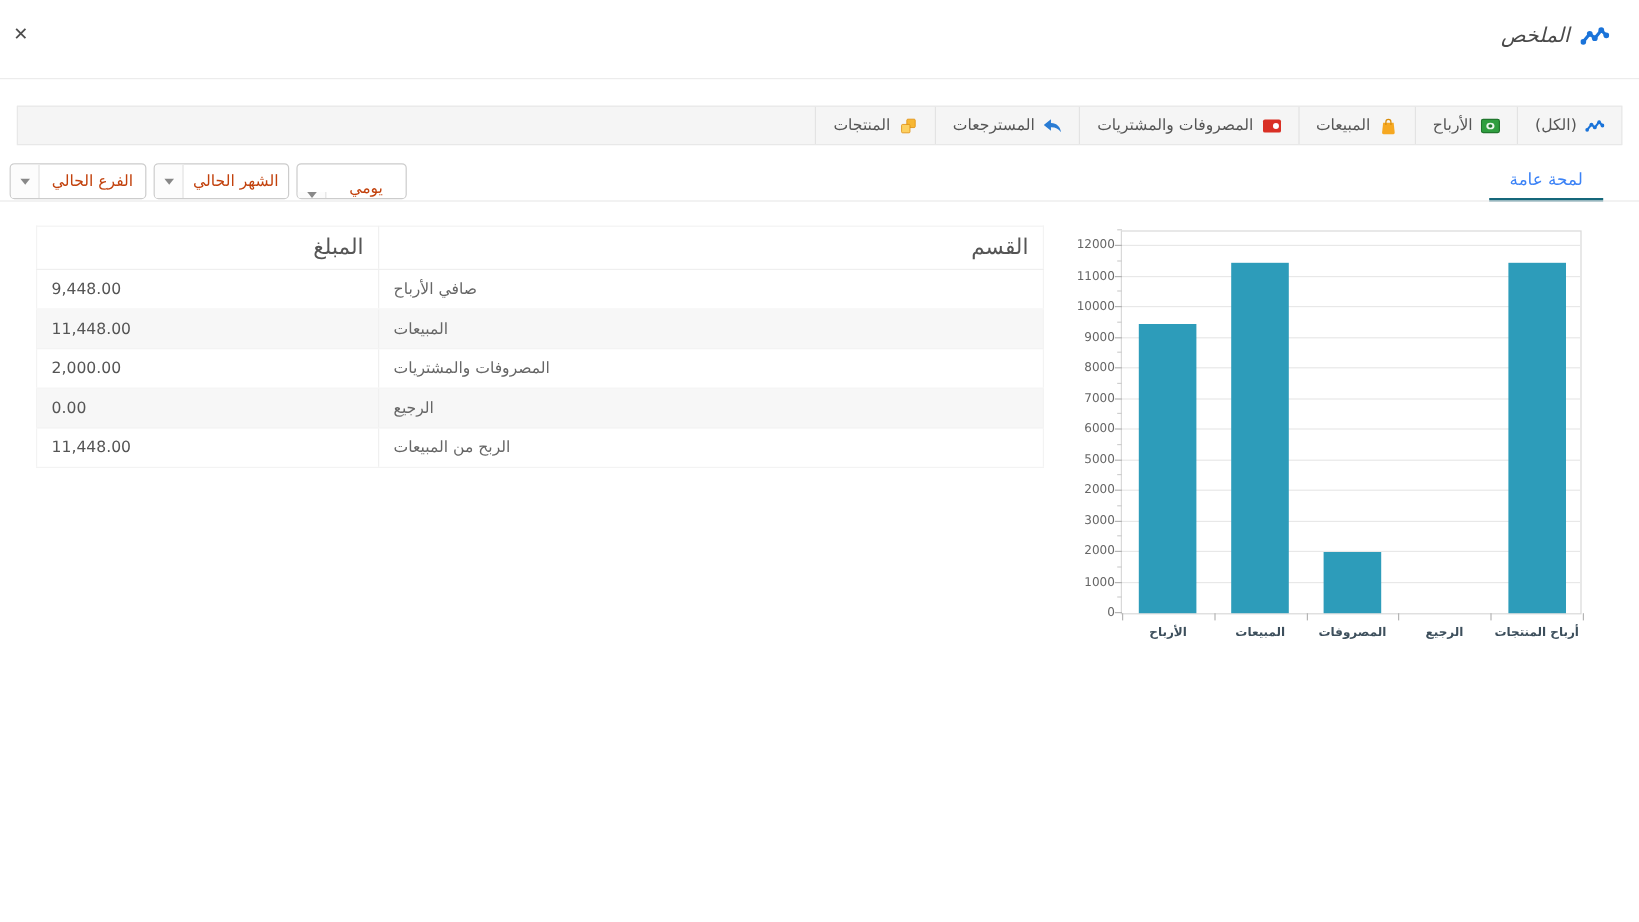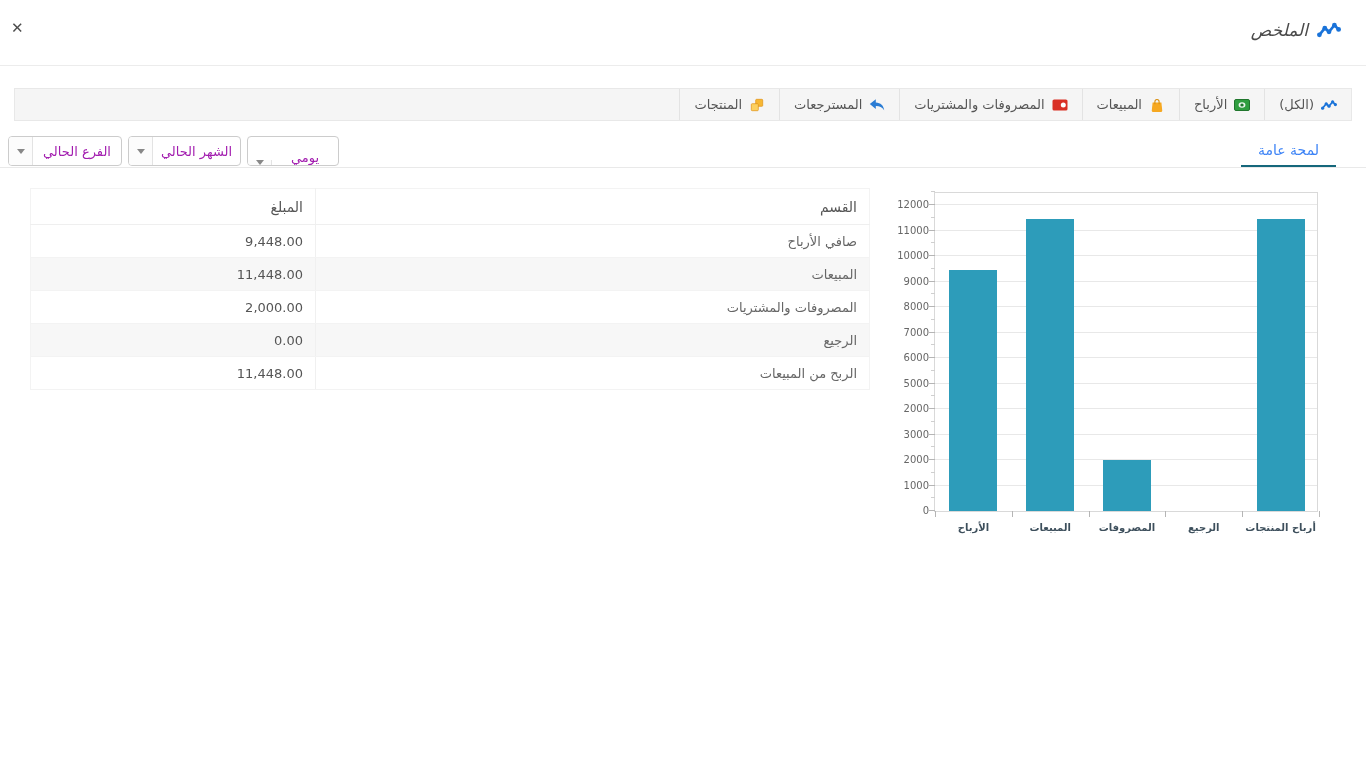--- a/index.html
+++ b/index.html
@@ -19,34 +19,34 @@
     background:#f5f5f5; border:1px solid #e8e8e8; display:flex; align-items:stretch; }
   .cat-tab { display:flex; align-items:center; gap:7px; padding:0 14px; border-inline-end:1px solid #e3e3e3;
     font-size:13px; color:#555; cursor:pointer; white-space:nowrap; }
   .tab-icon svg { width:16px; height:14px; display:block; }
   
   .overview-tab { position:absolute; top:139px; right:30px; height:29px; padding:3px 17px 0;
     font-size:14px; color:#15677b; border-bottom:3px solid #15677b; cursor:pointer; }
   .sub-divider { position:absolute; top:167px; left:0; right:0; border-top:1px solid #e9e9e9; }
   .filter-bar { position:absolute; top:136px; left:8px; display:flex; gap:6px; }
   .select { display:flex; align-items:stretch; height:30px; border:1px solid #cccccc; border-radius:4px;
-    background:#fff; color:#a21caf; font-size:13px; cursor:pointer; overflow:hidden; }
+    background:#fff; color:#c2410c; font-size:13px; cursor:pointer; overflow:hidden; }
   .select:nth-child(1) { width:92px;align-items:flex-end; }
   .select:nth-child(2) { width:113px; }
   .select:nth-child(3) { width:114px; }
   .select .lbl { flex:1; display:flex; align-items:center; justify-content:center; padding:0 6px; white-space:nowrap; }
   .select .caret-zone { width:24px; display:flex; align-items:center; justify-content:center;
     border-inline-start:1px solid #e3e3e3; background:#fcfcfc; }
   .caret { width:0; height:0; border-left:4px solid transparent; border-right:4px solid transparent; border-top:5px solid #888; }
   
   .table-wrap { position:absolute; top:188px; left:30px; width:840px; }
   table.summary { width:100%; border-collapse:collapse; direction:rtl; border:1px solid #f3f3f3; }
-  table.summary th { height:36px; font-weight:400; font-size:14px; color:#555; text-align:right; padding:0 12px;
+  table.summary th { height:36px; font-weight:400; font-size:18px; color:#555; text-align:right; padding:0 12px;
     border-bottom:1px solid #efefef; background:#fff; }
-  table.summary td { height:33px; font-size:13px; color:#666; text-align:right; padding:0 12px; border-bottom:1px solid #f3f3f3; }
+  table.summary td { height:33px; font-size:13px; color:#666; text-align:left; padding:0 12px; border-bottom:1px solid #f3f3f3; }
   table.summary .col-amount { width:285px; border-inline-start:1px solid #f0f0f0; }
   table.summary tbody tr:nth-child(even) { background:#f7f7f7; }
   table.summary td.col-amount { color:#555; }
   
   .chart-wrap { position:absolute; top:192px; left:898px; width:440px; height:345px; direction:ltr; }
   .plot { position:absolute; left:36px; top:0; width:384px; height:320px; border:1px solid #d9d9d9; background:#fff; }
   .gridline { position:absolute; left:0; right:0; height:1px; background:#e8e8e8; }
   .bar { position:absolute; bottom:0; }
   .ytick  { position:absolute; left:-6px; width:6px; height:1px; background:#b5b5b5; }
   .ytick.minor { left:-4px; width:4px; background:#cfcfcf; }

